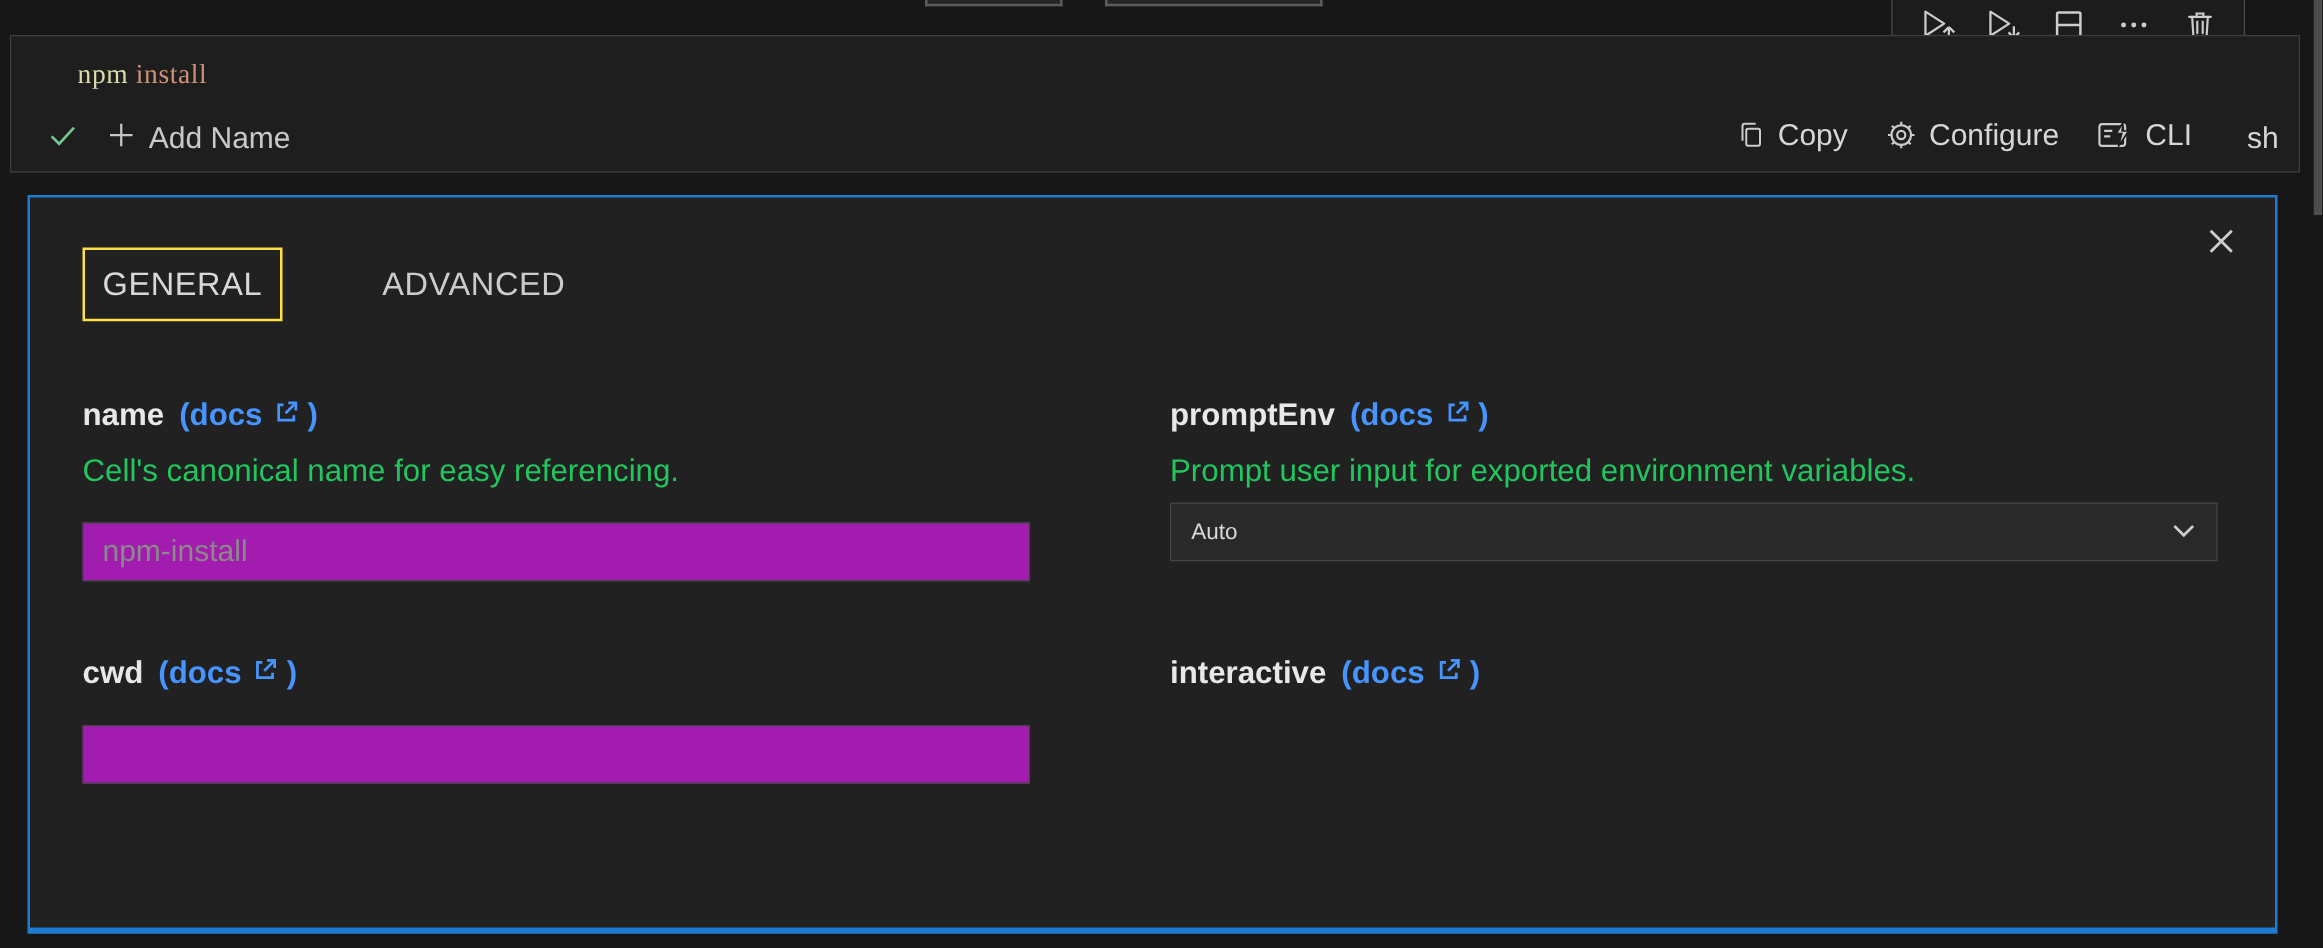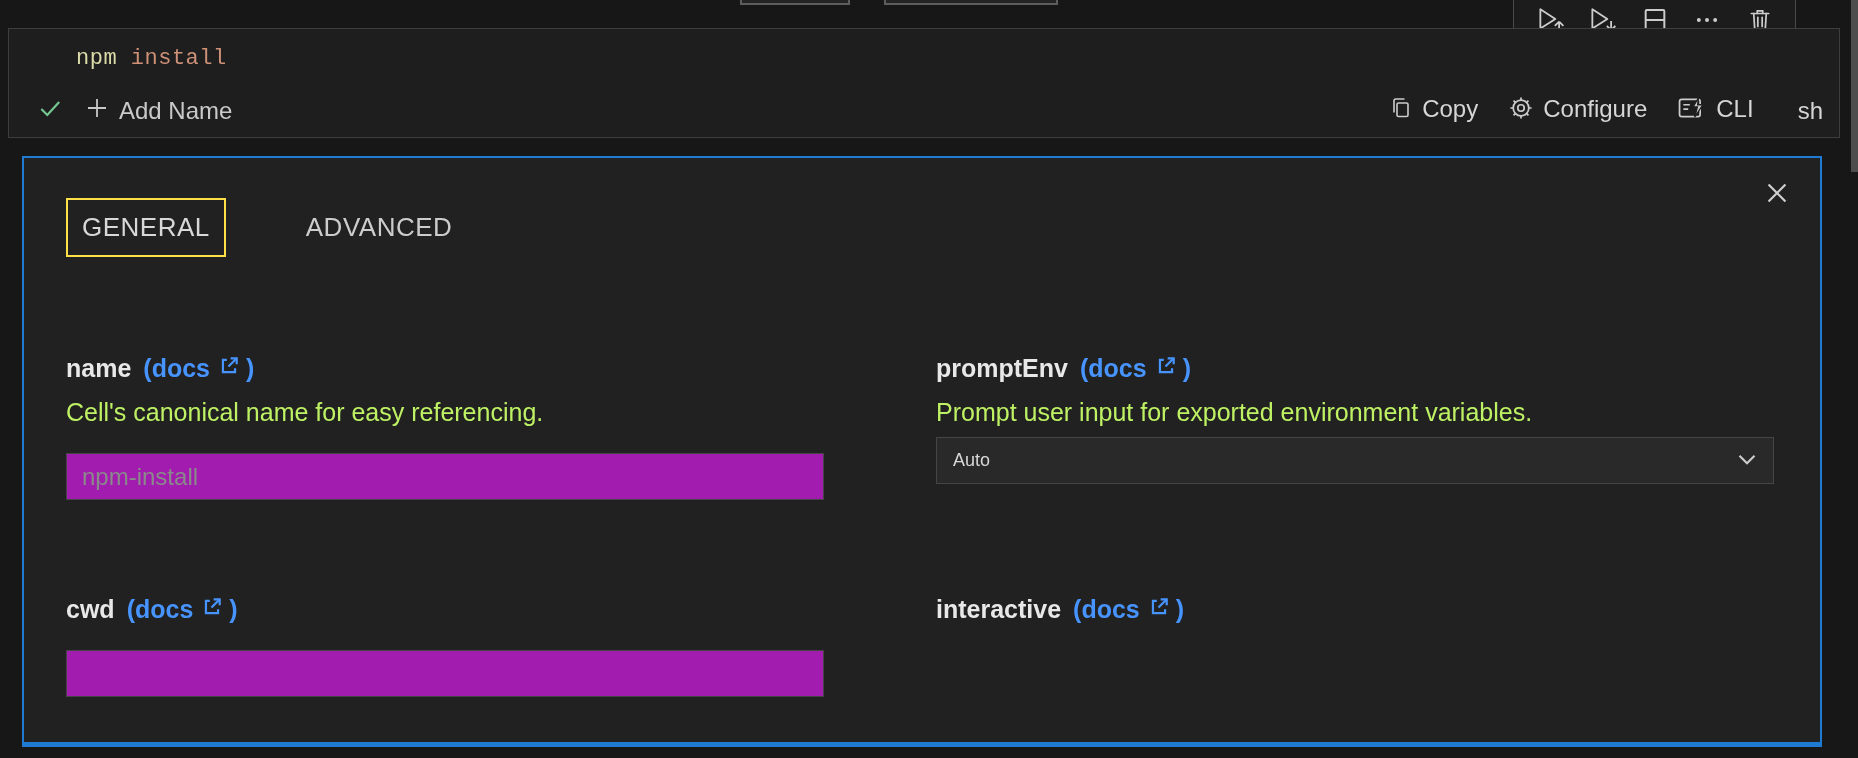--- a/index.html
+++ b/index.html
@@ -16,21 +16,21 @@
     border:1px solid #4a4a4a;border-top:none;display:flex;align-items:center;justify-content:space-evenly;box-sizing:border-box;}
   .tool-btn{width:34px;height:32px;display:flex;align-items:center;justify-content:center;cursor:pointer;border-radius:4px;}
   .tool-btn svg{display:block;}
 
   
   .scrollbar{position:absolute;left:1851px;top:0;width:7px;height:172px;background:#4d4d4d;}
 
   
   .cell{position:absolute;left:8px;top:28px;width:1832px;height:110px;background:#1e1e1e;
     border:1.5px solid #3e3e3e;box-sizing:border-box;}
-  .code-line{position:absolute;left:67px;top:17px;font-family:Liberation Mono, monospace;
+  .code-line{position:absolute;left:53px;top:17px;font-family:Liberation Serif, serif;
     font-size:22px;letter-spacing:0.5px;white-space:pre;}
   .tok-cmd{color:#dcdcaa;}
   .tok-arg{color:#ce9178;}
   .cell-footer{position:absolute;left:0;right:0;bottom:6px;height:40px;display:flex;align-items:center;
     justify-content:space-between;padding:0 16px 0 28px;font-size:24px;color:#cfcfcf;}
   .footer-left,.footer-right{display:flex;align-items:center;}
   .footer-left .gap{width:22px;}
   .footer-item{display:flex;cursor:pointer;margin-left:30px;color:#d6d6d6;}
   .footer-item svg{margin-right:9px;}
   .add-name{display:flex;align-items:center;color:#c9c9c9;cursor:pointer;}
@@ -41,24 +41,24 @@
   .dialog{position:absolute;left:22px;top:156px;width:1800px;height:591px;background:#212121;
     border:2px solid #1f7ad1;border-bottom-width:5px;box-sizing:border-box;padding:40px 46px 0 42px;}
   .close-btn{position:absolute;top:20px;right:26px;width:34px;height:34px;display:flex;align-items:center;
     justify-content:center;cursor:pointer;}
   .tabs{display:flex;align-items:center;}
   .tab{font-size:26px;letter-spacing:0.5px;color:#cccccc;padding:12px 14px;cursor:pointer;}
   .tab.selected{border:2px solid #fde047;color:#d8d8d8;}
   .tab.plain{margin-left:66px;}
 
   .fields{margin-top:60px;display:grid;grid-template-columns:758px 1fr;column-gap:112px;row-gap:58px;}
-  .field-label{font-size:25px;font-weight:700;color:#e8e8e8;display:flex;align-items:center;margin-top:36px;}
+  .field-label{font-size:25px;font-weight:700;color:#e8e8e8;display:flex;align-items:center;}
   .docs-link{color:#4794ff;font-weight:700;margin-left:12px;display:flex;align-items:center;cursor:pointer;}
   .docs-link svg{margin:2px 6px 0 8px;}
-  .field-desc{font-size:25px;color:#bef264;margin-top:15px;}
+  .field-desc{font-size:25px;color:#22c55e;margin-top:15px;}
   .text-input{margin-top:26px;width:100%;height:47px;box-sizing:border-box;background:#a21caf;
     border:1px solid #454545;color:#bdbdbd;font-size:24px;padding:0 15px;outline:none;
     font-family:"Liberation Sans","DejaVu Sans",sans-serif;}
   .text-input::placeholder{color:#8a8a8a;opacity:1;}
   .select{margin-top:10px;width:100%;height:47px;box-sizing:border-box;background:#292929;
     border:1px solid #454545;display:flex;align-items:center;justify-content:space-between;
     padding:0 16px;font-size:18px;color:#d8d8d8;cursor:pointer;}
   .check-row{margin-top:22px;display:flex;align-items:center;font-size:25px;color:#dadada;}
   .checkbox{width:35px;height:35px;box-sizing:border-box;background:#2b2b2b;border:1px solid #585858;
     border-radius:4px;display:flex;align-items:center;justify-content:center;cursor:pointer;margin-right:22px;}

